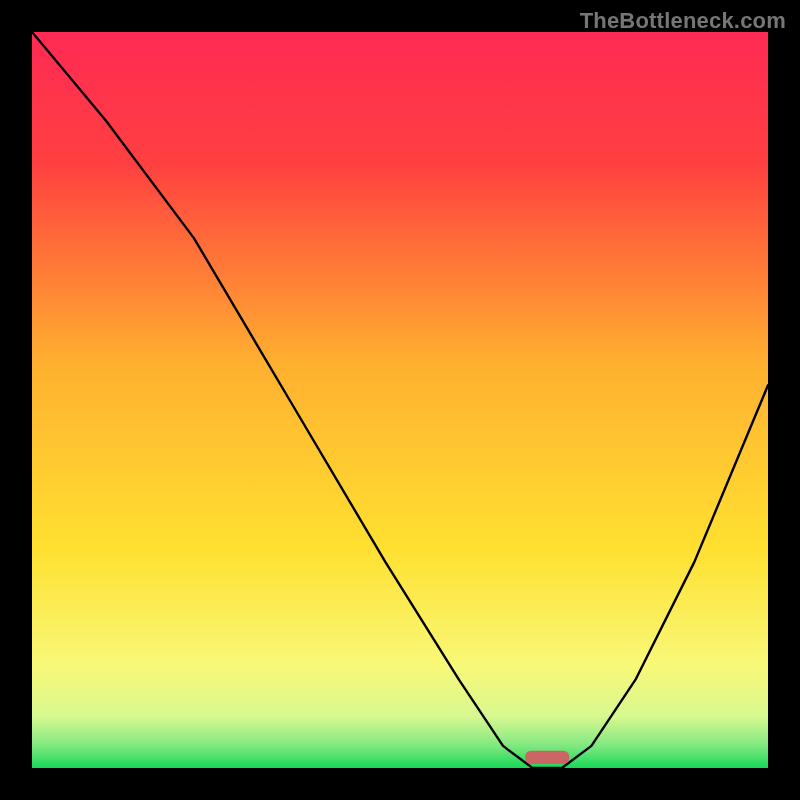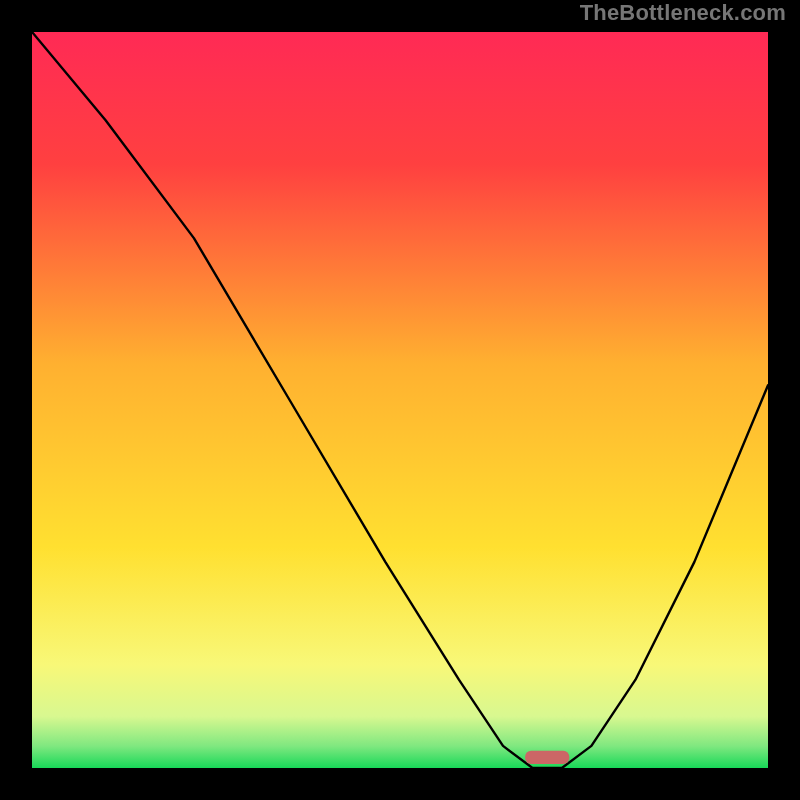--- a/index.html
+++ b/index.html
@@ -11,21 +11,21 @@
     overflow: hidden;
   }
   .outer {
     position: relative;
     width: 800px;
     height: 800px;
     background: #000000;
   }
   .watermark {
     position: absolute;
-    top: 0;
+    top: 8px;
     right: 14px;
     font-family: Arial, Helvetica, sans-serif;
     font-size: 22px;
     font-weight: 600;
     color: #767676;
     letter-spacing: 0.2px;
   }
   .plot {
     position: absolute;
     left: 32px;

